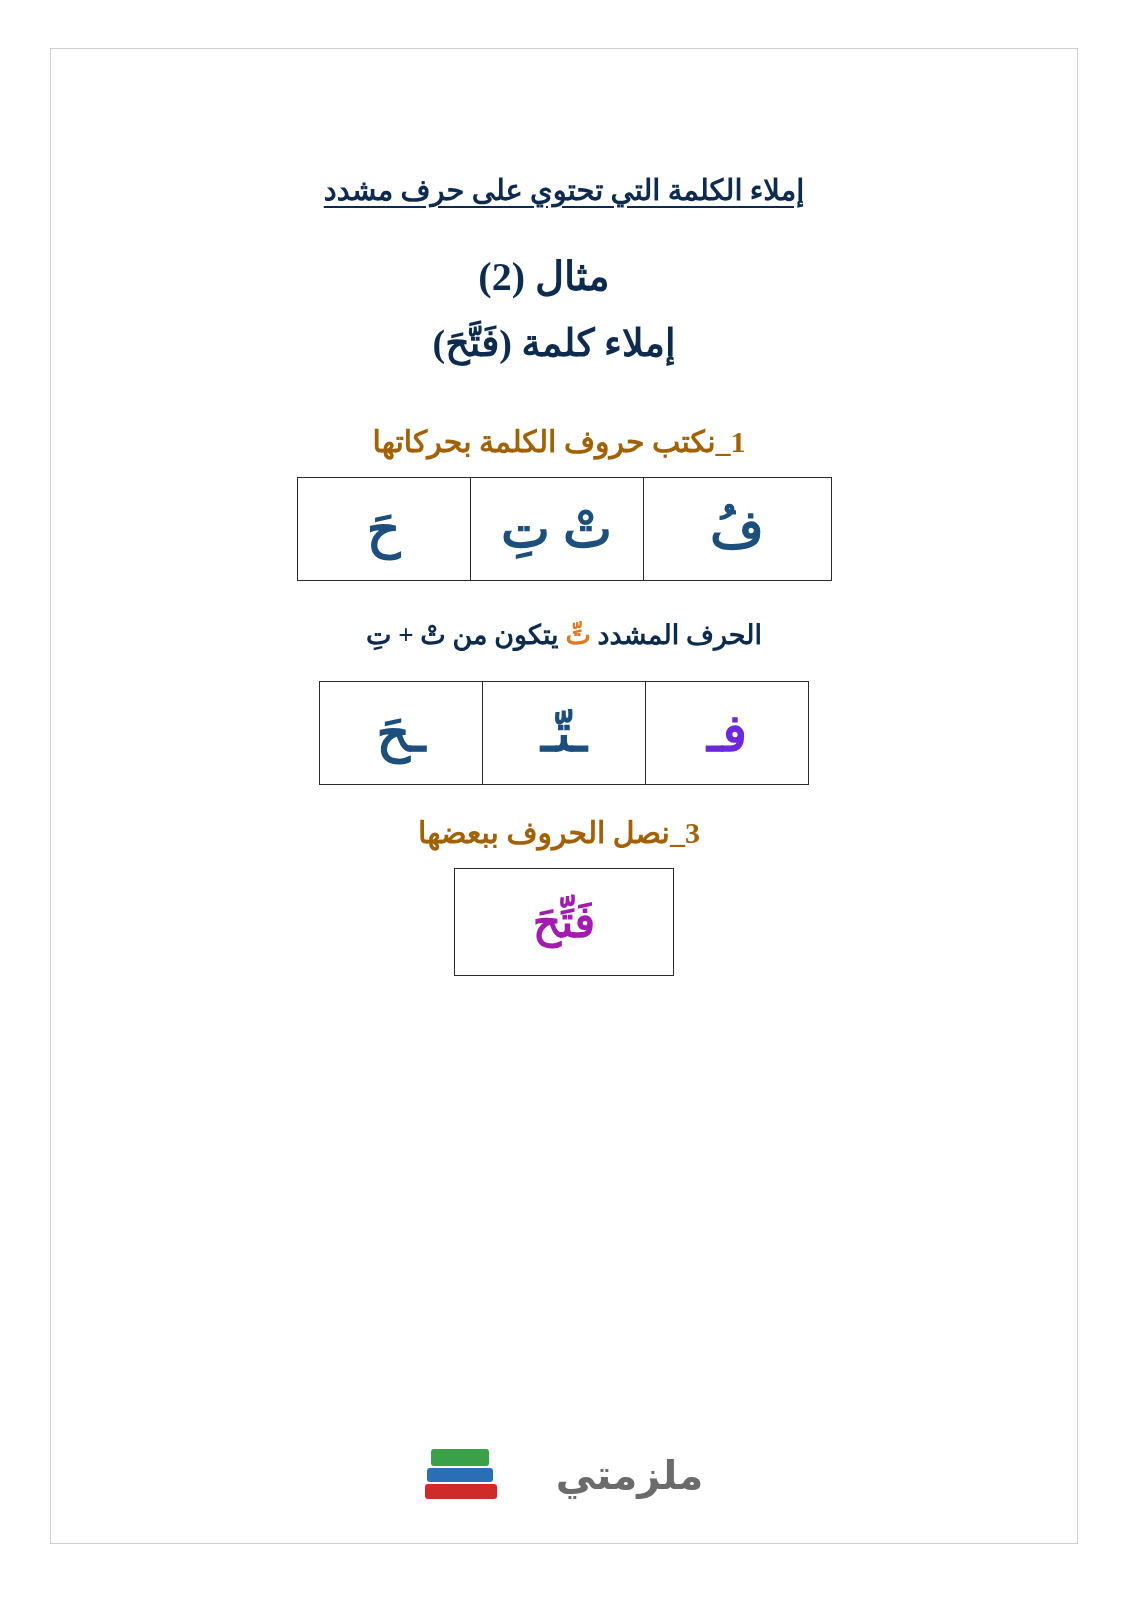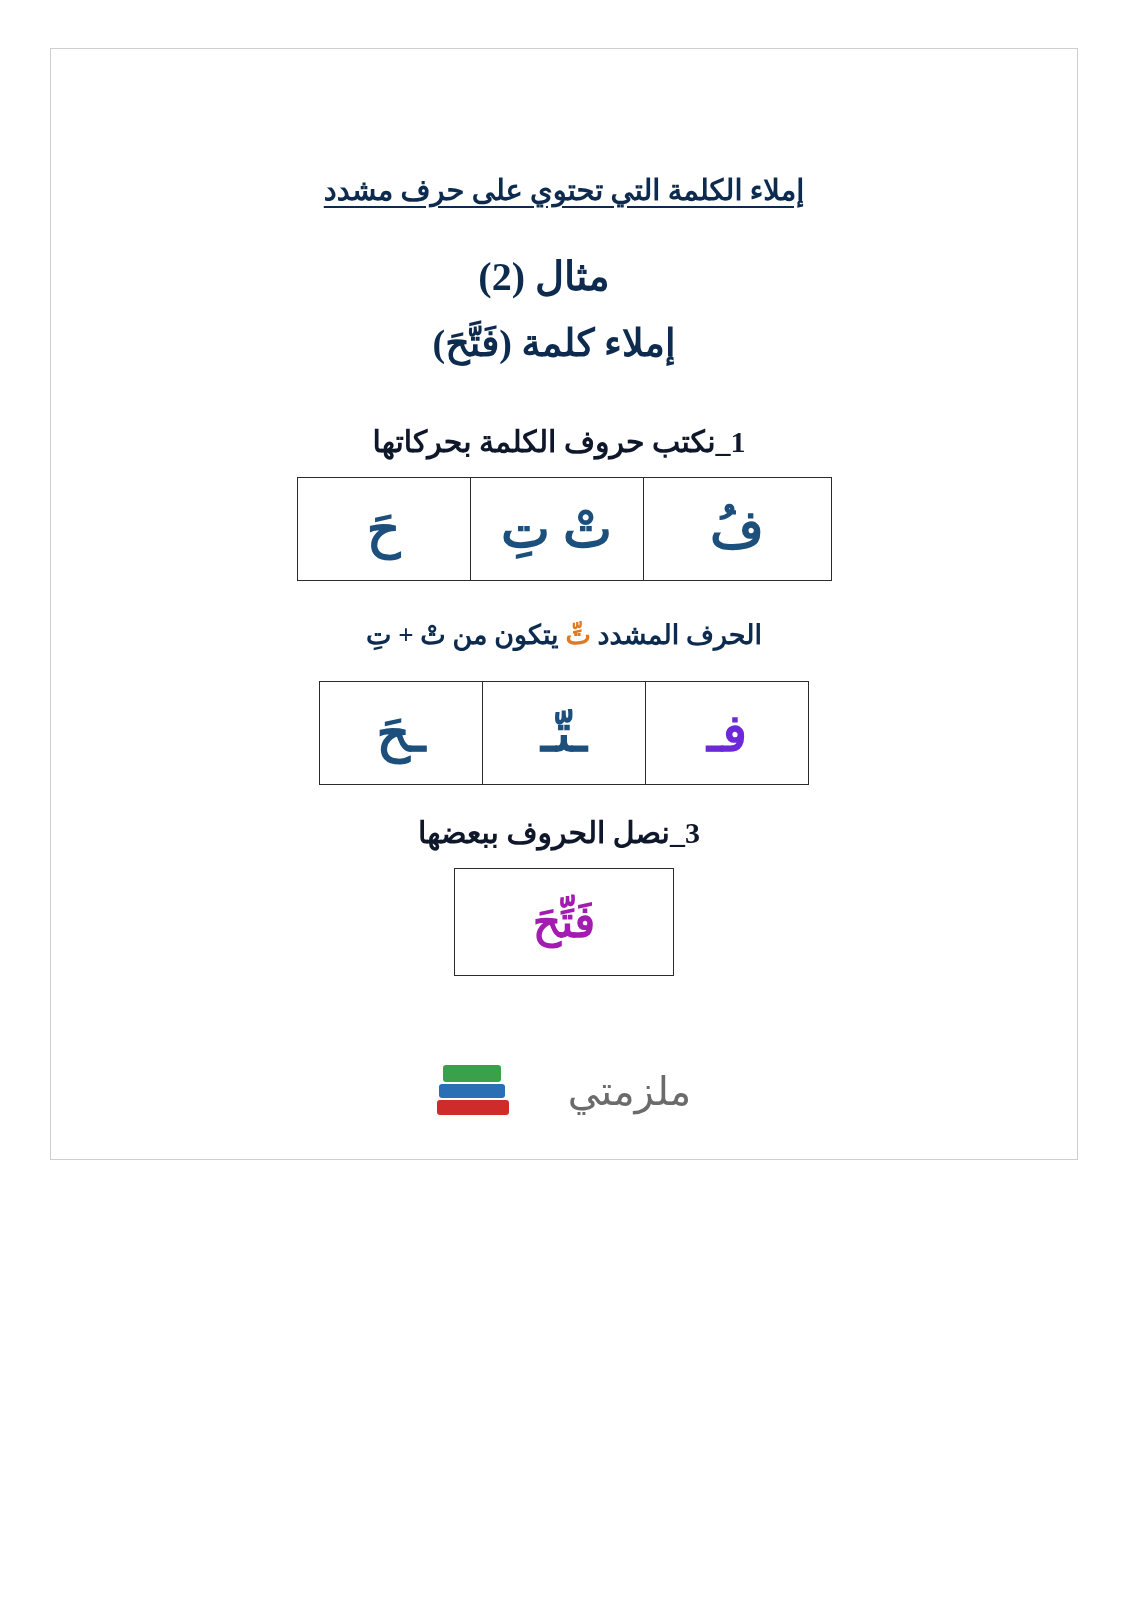--- a/index.html
+++ b/index.html
@@ -12,21 +12,21 @@
     height: 1600px;
     font-family: "Liberation Serif", "DejaVu Serif", serif;
     position: relative;
     overflow: hidden;
   }
   .page-sheet {
     position: absolute;
     left: 50px;
     top: 48px;
     width: 1028px;
-    height: 1112px;
+    height: 1496px;
     background: #ffffff;
     border: 1px solid #cfcfcf;
     box-sizing: border-box;
   }
   .content {
     position: absolute;
     left: 0;
     top: 0;
     width: 100%;
     padding: 120px 60px 0 60px;
@@ -61,21 +61,21 @@
     color: #0d2b4e;
     line-height: 1.5;
     margin: 0 0 52px 0;
     direction: rtl;
     padding-right: 20px;
   }
   .step-text {
     font-family: "Liberation Serif", "DejaVu Serif", serif;
     font-weight: bold;
     font-size: 30px;
-    color: #0f172a;
+    color: #a16207;
     direction: rtl;
     margin: 0 0 18px 0;
     padding-right: 10px;
   }
   .step-text.step2 { padding-right: 0; }
   .note-text {
     font-family: "Liberation Serif", "DejaVu Serif", serif;
     font-weight: bold;
     font-size: 27px;
     color: #0d2b4e;
@@ -136,21 +136,21 @@
     bottom: 40px;
     display: flex;
     align-items: center;
     justify-content: center;
     gap: 10px;
     direction: rtl;
   }
   .logo-text {
     font-family: "DejaVu Sans", sans-serif;
     font-size: 40px;
-    font-weight: normal;
+    font-weight: bold;
     color: #6b6b6b;
     letter-spacing: 1px;
     margin-left: 47px;
   }
   .books {
     position: relative;
     width: 74px;
     height: 56px;
   }
   .books i {

